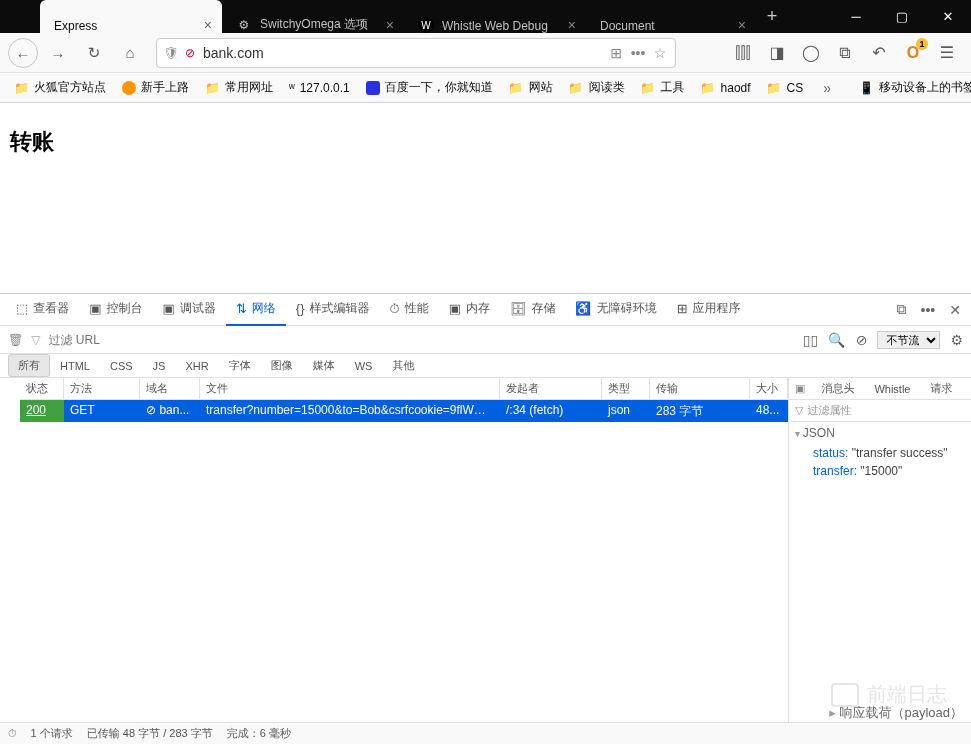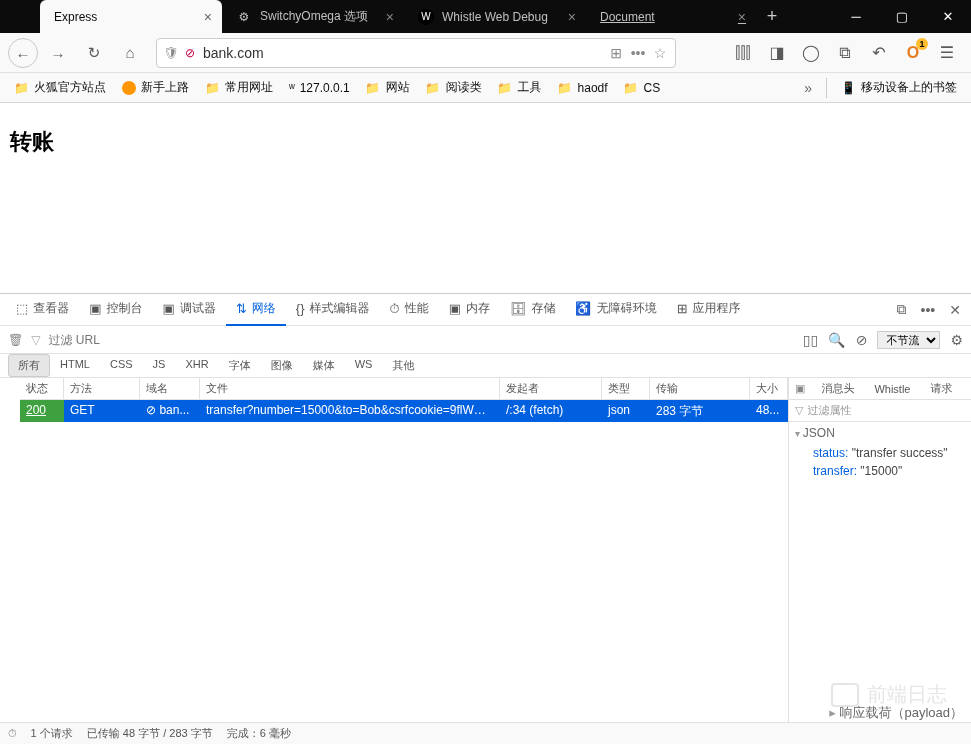--- a/index.html
+++ b/index.html
@@ -1,20 +1,20 @@
 <!DOCTYPE html>
 <html><head>
 <meta charset="utf-8">
 <style>
 * { margin: 0; padding: 0; box-sizing: border-box; font-family: "Segoe UI", Arial, sans-serif; }
 body { width: 971px; height: 744px; background: #fff; font-size: 12px; overflow: hidden; position: relative; }
 
 
 .titlebar { height: 33px; background: #0c0c0d; display: flex; align-items: stretch; }
-.tab { display: flex; align-items: center; padding: 0 10px 0 14px; color: #c0c0c0; font-size: 12px; min-width: 182px; position: relative; }
+.tab { display: flex; align-items: flex-end; padding: 0 10px 0 14px; color: #c0c0c0; font-size: 12px; min-width: 182px; position: relative; }
 .tab.active { background: #f9f9fa; color: #0c0c0d; border-top-left-radius: 6px; border-top-right-radius: 6px; margin-left: 40px; }
 .tab .favicon { width: 16px; height: 16px; margin-right: 8px; display: inline-flex; align-items: center; justify-content: center; }
 .tab .close { margin-left: auto; color: #888; font-size: 14px; cursor: pointer; }
 .tab.active .close { color: #666; }
 .newtab { width: 32px; display: flex; align-items: center; justify-content: center; color: #ccc; font-size: 18px; cursor: pointer; }
 .spacer { flex: 1; }
 .winctrl { width: 46px; display: flex; align-items: center; justify-content: center; color: #fff; font-size: 13px; cursor: pointer; }
 
 
 .navbar { height: 40px; background: #f9f9fa; display: flex; align-items: center; padding: 0 8px; gap: 4px; border-bottom: 1px solid #e1e1e2; }
@@ -55,21 +55,21 @@
 
 .dt-filterbar { height: 28px; display: flex; align-items: center; padding: 0 8px; gap: 8px; border-bottom: 1px solid #e1e1e2; }
 .dt-filterbar .trash { color: #888; cursor: pointer; }
 .dt-filterbar .funnel { color: #aaa; }
 .dt-filterbar input { border: none; outline: none; font-size: 12px; color: #666; width: 200px; }
 .dt-filterbar .r { margin-left: auto; display: flex; align-items: center; gap: 10px; }
 .dt-filterbar .r .ico { color: #666; font-size: 14px; cursor: pointer; }
 .dt-filterbar .r label { display: flex; align-items: center; gap: 3px; color: #333; }
 .dt-filterbar select { border: 1px solid #ccc; padding: 1px 4px; font-size: 11px; }
 
-.dt-types { height: 24px; display: flex; padding: 0 8px; gap: 0; border-bottom: 1px solid #e1e1e2; font-size: 11px; }
+.dt-types { height: 24px; display: flex; align-items: center; padding: 0 8px; gap: 0; border-bottom: 1px solid #e1e1e2; font-size: 11px; }
 .dt-type { padding: 3px 9px; color: #555; cursor: pointer; border: 1px solid transparent; border-radius: 3px; }
 .dt-type.active { background: #e6e6e6; border-color: #ccc; }
 
 .dt-body { flex: 1; display: flex; overflow: hidden; margin-left: 20px; }
 .dt-left { flex: 1; display: flex; flex-direction: column; border-right: 1px solid #e1e1e2; }
 .dt-grid-head { height: 22px; display: flex; background: #fff; border-bottom: 1px solid #e1e1e2; font-size: 11px; color: #555; }
 .dt-grid-head > div { padding: 3px 6px; border-right: 1px solid #e1e1e2; overflow: hidden; white-space: nowrap; }
 .dt-grid-row { height: 22px; display: flex; background: #0060df; color: #fff; font-size: 12px; }
 .dt-grid-row > div { padding: 3px 6px; overflow: hidden; white-space: nowrap; text-overflow: ellipsis; }
 .dt-grid-row .status200 { background: #3fa03f; width: 44px; text-align: left; text-decoration: underline; }
@@ -106,21 +106,21 @@
   <div class="tab">
     <span class="favicon">⚙</span>
     <span>SwitchyOmega 选项</span>
     <span class="close">×</span>
   </div>
   <div class="tab">
     <span class="favicon" style="background:#000;color:#fff;border-radius:50%;font-size:10px;">W</span>
     <span>Whistle Web Debug</span>
     <span class="close">×</span>
   </div>
-  <div class="tab" style="min-width:170px;text-decoration:underline;">
+  <div class="tab" style="min-width:170px;">
     <span>Document</span>
     <span class="close">×</span>
   </div>
   <div class="newtab">+</div>
   <div class="spacer"></div>
   <div class="winctrl">─</div>
   <div class="winctrl">▢</div>
   <div class="winctrl close">✕</div>
 </div>
 
@@ -159,20 +159,24 @@
     </div>
   <div class="bm">
       <span class="folder">📁</span>
       <span>常用网址</span>
     </div>
   <div class="bm">
       <span>ʷ</span>
       <span>127.0.0.1</span>
     </div>
   <div class="bm">
+      <span class="baidu"></span>
+      <span>百度一下，你就知道</span>
+    </div>
+  <div class="bm">
       <span class="folder">📁</span>
       <span>网站</span>
     </div>
   <div class="bm">
       <span class="folder">📁</span>
       <span>阅读类</span>
     </div>
   <div class="bm">
       <span class="folder">📁</span>
       <span>工具</span>

